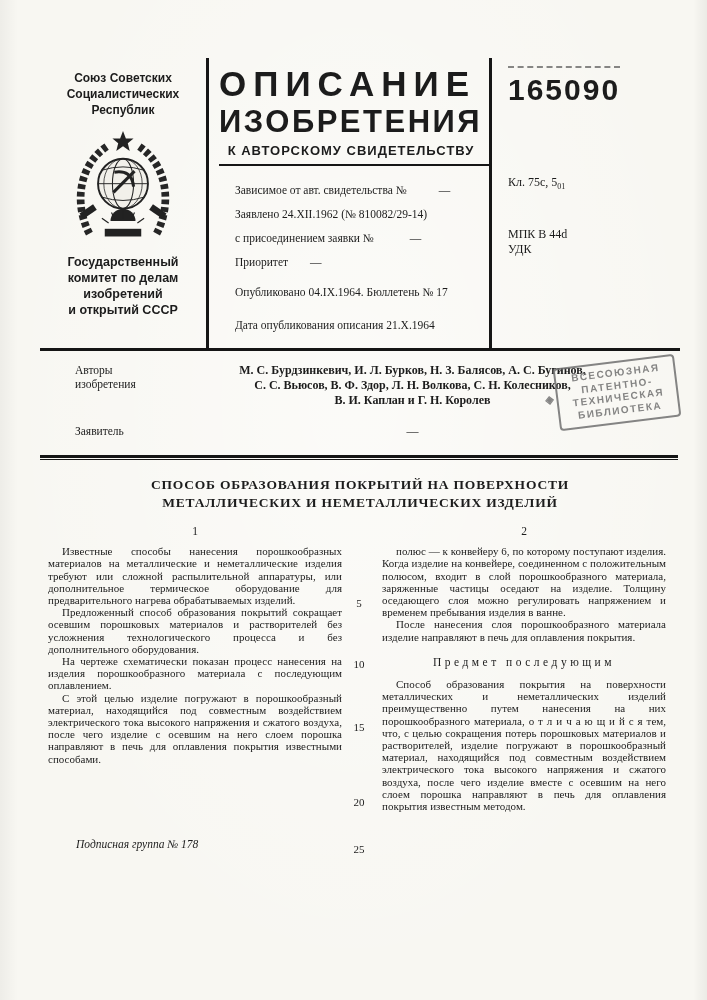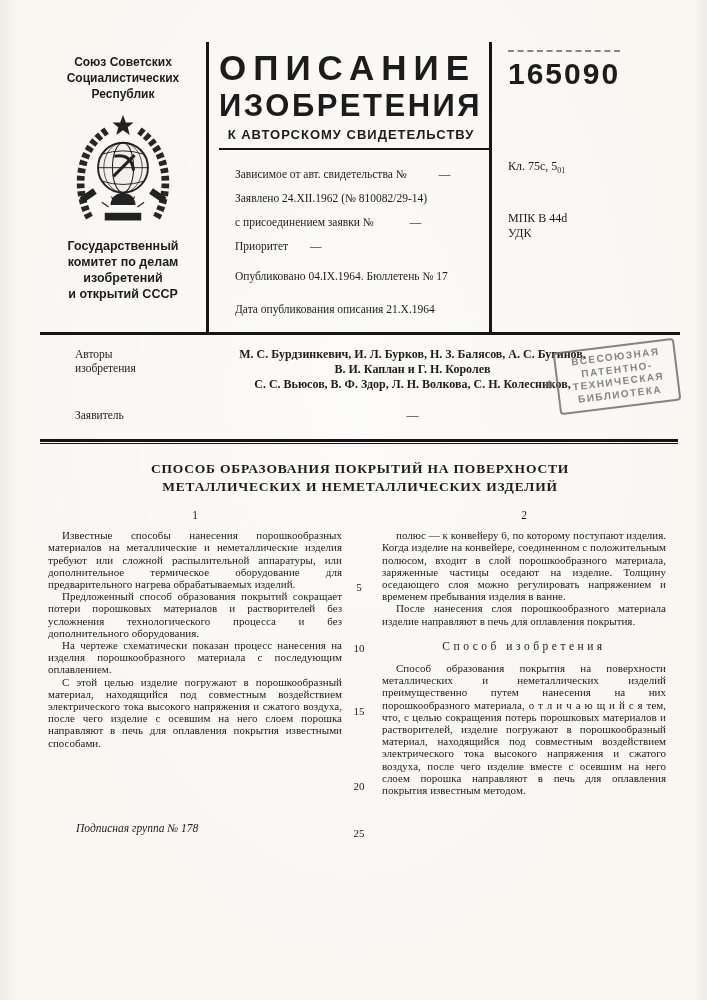--- a/index.html
+++ b/index.html
@@ -13,21 +13,21 @@
     position: relative;
     width: 707px; height: 1000px;
     margin: 0 auto;
     background:
       radial-gradient(ellipse at 50% 40%, rgba(255,255,255,.5), rgba(0,0,0,0) 70%),
       linear-gradient(90deg, rgba(0,0,0,.045), rgba(0,0,0,0) 18px),
       linear-gradient(270deg, rgba(0,0,0,.05), rgba(0,0,0,0) 14px),
       var(--paper);
     color: var(--ink);
     font-family: "Liberation Serif", serif;
-    padding: 42px 27px 0 40px;
+    padding: 58px 27px 0 40px;
     overflow: hidden;
   }
 
   
   .header { display: grid; grid-template-columns: 166px 286px 1fr; border-bottom: 3px solid #151515; min-height: 293px; }
   .h-left { padding-top: 12px; text-align: center; }
   .union { font-family: "Liberation Sans", sans-serif; font-weight: bold; font-size: 12px; line-height: 16px; }
   .emblem { margin: 10px auto 6px auto; display: block; }
   .committee { font-family: "Liberation Sans", sans-serif; font-weight: bold; font-size: 12.5px; line-height: 16px; }
 
@@ -163,22 +163,22 @@
   </div>
 
   <div class="authors-sec">
     <div class="a-row">
       <div class="a-label">
         <div>Авторы</div>
         <div>изобретения</div>
       </div>
       <div class="a-names">
         <div>М. С. Бурдзинкевич, И. Л. Бурков, Н. З. Балясов, А. С. Бугинов,</div>
+        <div>С. С. Вьюсов, В. Ф. Здор, Л. Н. Волкова, С. Н. Колесников,</div>
         <div>В. И. Каплан и Г. Н. Королев</div>
-        <div>С. С. Вьюсов, В. Ф. Здор, Л. Н. Волкова, С. Н. Колесников,</div>
       </div>
     </div>
     <div class="a-row applicant-row">
       <div class="a-label">Заявитель</div>
       <div class="a-value">—</div>
     </div>
     <div class="stamp">
       <span class="stamp-diamond">◈</span>
       <div>ВСЕСОЮЗНАЯ</div>
       <div>ПАТЕНТНО-</div>
@@ -191,29 +191,29 @@
 
   <div class="title-block">
     <div>СПОСОБ ОБРАЗОВАНИЯ ПОКРЫТИЙ НА ПОВЕРХНОСТИ</div>
     <div>МЕТАЛЛИЧЕСКИХ И НЕМЕТАЛЛИЧЕСКИХ ИЗДЕЛИЙ</div>
   </div>
 
   <div class="body-cols">
     <div class="bcol bcol-left">
       <div class="colnum">1</div>
       <p>Известные способы нанесения порошкообразных материалов на металлические и неметаллические изделия требуют или сложной распылительной аппаратуры, или дополнительное термическое оборудование для предварительного нагрева обрабатываемых изделий.</p>
-      <p>Предложенный способ образования покрытий сокращает потери порошковых материалов и растворителей без усложнения технологического процесса и без дополнительного оборудования.</p>
+      <p>Предложенный способ образования покрытий сокращает осевшим порошковых материалов и растворителей без усложнения технологического процесса и без дополнительного оборудования.</p>
       <p>На чертеже схематически показан процесс нанесения на изделия порошкообразного материала с последующим оплавлением.</p>
       <p>С этой целью изделие погружают в порошкообразный материал, находящийся под совместным воздействием электрического тока высокого напряжения и сжатого воздуха, после чего изделие с осевшим на него слоем порошка направляют в печь для оплавления покрытия известными способами.</p>
     </div>
     <div class="bcol bcol-right">
       <div class="colnum">2</div>
       <p>полюс — к конвейеру 6, по которому поступают изделия. Когда изделие на конвейере, соединенном с положительным полюсом, входит в слой порошкообразного материала, заряженные частицы оседают на изделие. Толщину оседающего слоя можно регулировать напряжением и временем пребывания изделия в ванне.</p>
       <p>После нанесения слоя порошкообразного материала изделие направляют в печь для оплавления покрытия.</p>
-      <div class="claims-h">Способ изобретения</div>
+      <div class="claims-h">Предмет последующим</div>
       <p>Способ образования покрытия на поверхности металлических и неметаллических изделий преимущественно путем нанесения на них порошкообразного материала, о т л и ч а ю щ и й с я тем, что, с целью сокращения потерь порошковых материалов и растворителей, изделие погружают в порошкообразный материал, находящийся под совместным воздействием электрического тока высокого напряжения и сжатого воздуха, после чего изделие вместе с осевшим на него слоем порошка направляют в печь для оплавления покрытия известным методом.</p>
     </div>
     <span class="ln ln-5">5</span>
     <span class="ln ln-10">10</span>
     <span class="ln ln-15">15</span>
     <span class="ln ln-20">20</span>
     <span class="ln ln-25">25</span>
   </div>
 
   <div class="footer">Подписная группа № 178</div>

